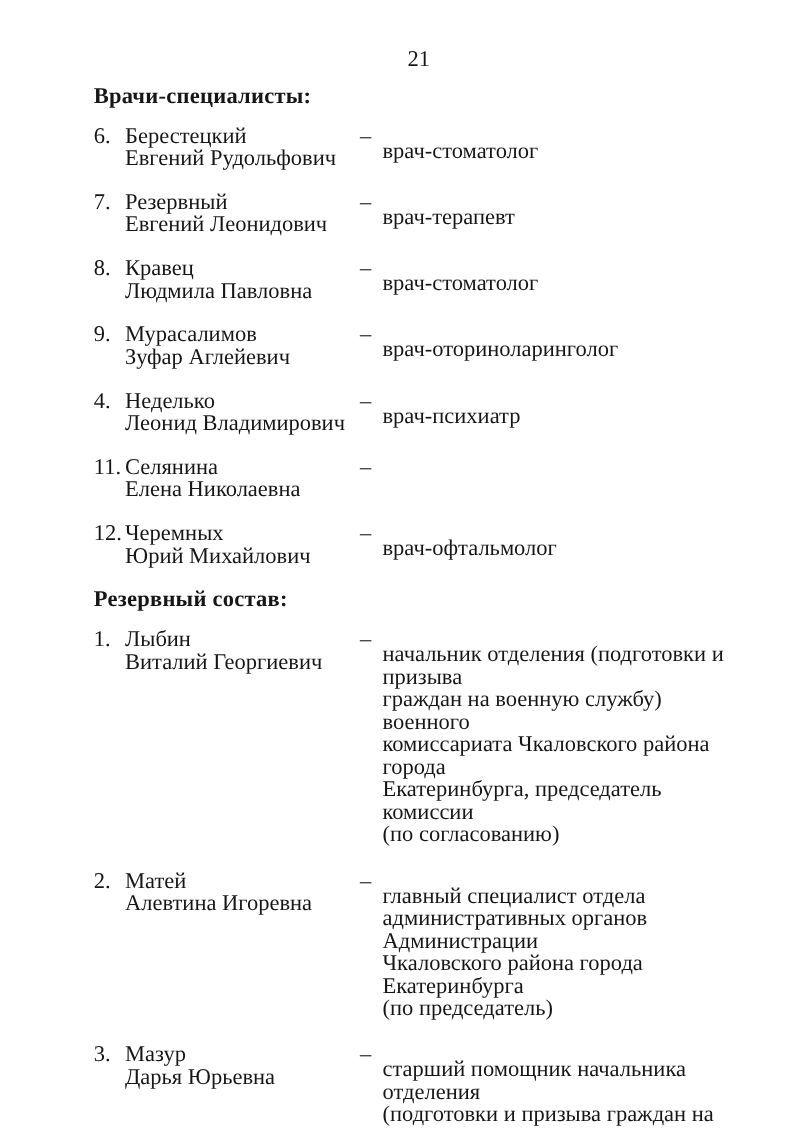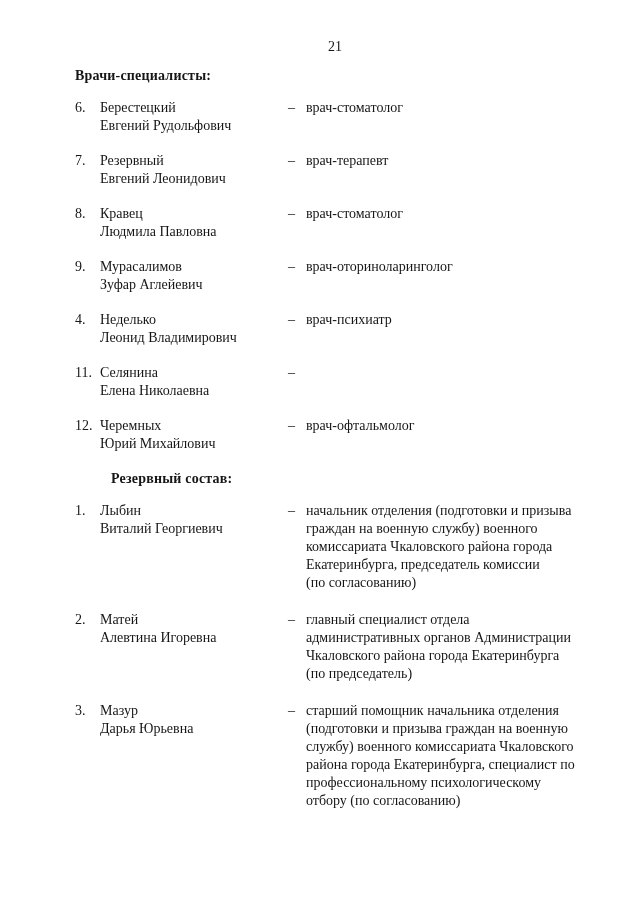--- a/index.html
+++ b/index.html
@@ -3,21 +3,21 @@
 <meta charset="utf-8">
 <style>
   * { margin: 0; padding: 0; box-sizing: border-box; }
   html, body { background: #ffffff; }
   .page {
     width: 640px;
     height: 905px;
     background: #ffffff;
     color: #161616;
     font-family: "Liberation Serif", "DejaVu Serif", serif;
-    font-size: 14px;
+    font-size: 18px;
     line-height: 18px;
     padding: 38px 45px 0 75px;
     overflow: hidden;
   }
   .page-number {
     text-align: center;
     margin-bottom: 11px;
   }
   .section-heading {
     font-weight: bold;
@@ -41,24 +41,24 @@
     flex: none;
     white-space: pre-line;
   }
   .entry .dash {
     width: 18px;
     flex: none;
   }
   .entry .role {
     flex: 1;
     white-space: pre-line;
+    margin-top: 12px;
   }
   .reserve-heading {
     margin-top: 0;
-    margin-left: 36px;
   }
 </style>
 </head>
 <body>
 
 <div class="page">
 
   <div class="page-number">21</div>
 
   <div class="section specialists">

